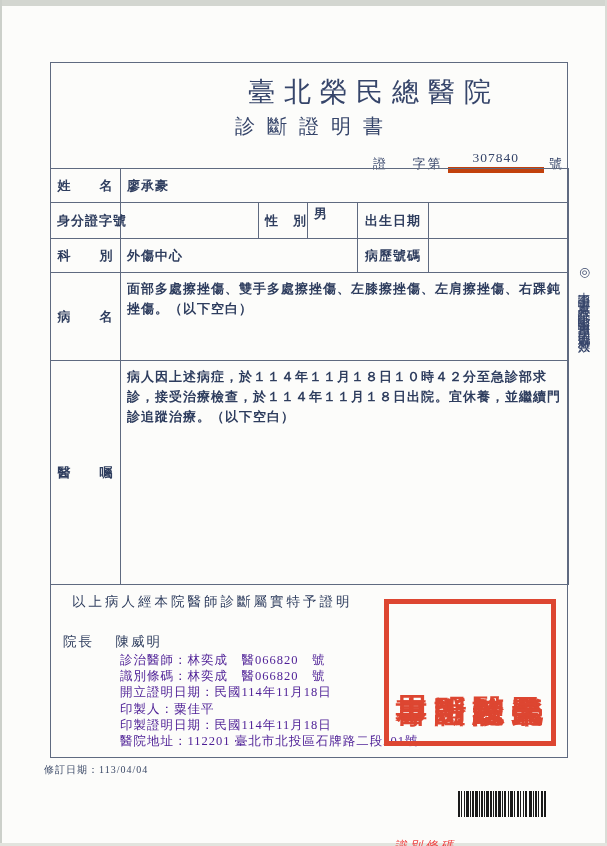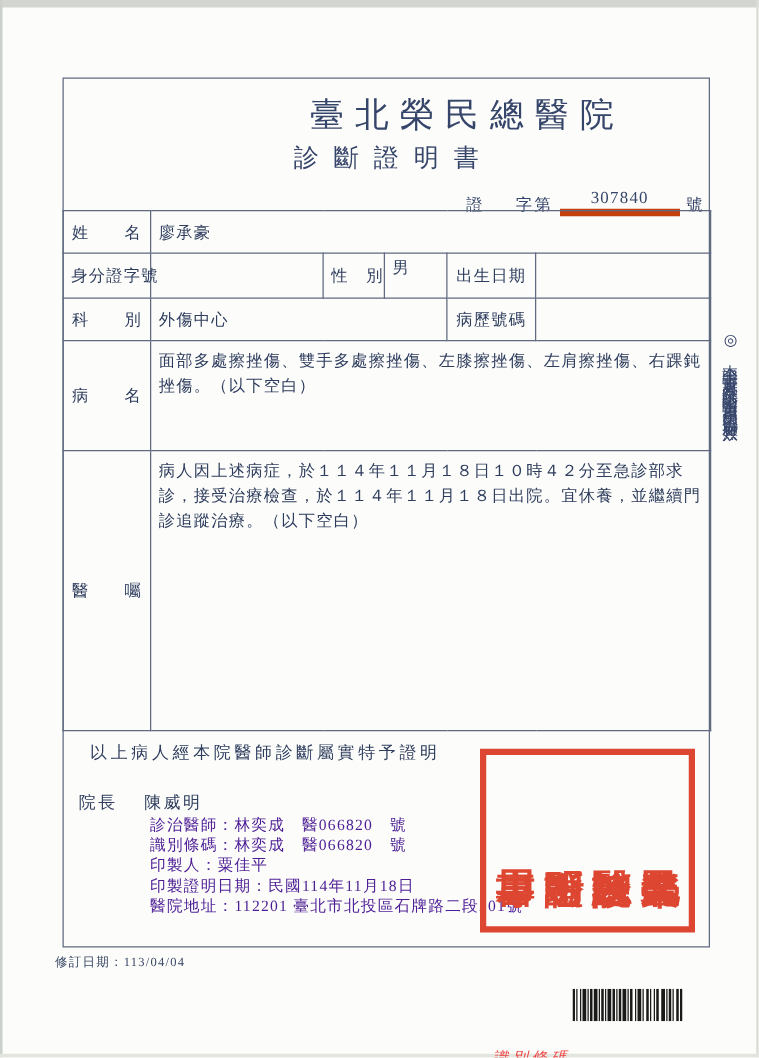--- a/index.html
+++ b/index.html
@@ -42,21 +42,21 @@
     font-family:"Liberation Serif","DejaVu Serif",serif;
     vertical-align:bottom; padding-bottom:1px;
   }
 
   table.info-table {
     position:absolute; left:50px; top:168px; width:518px;
     border-collapse:collapse; table-layout:fixed;
     font-size:13px; color:#2e3d5e;
   }
   table.info-table th, table.info-table td {
-    border:1px solid #5f6a80; font-weight:normal;
+    border:1px solid #5f6a80; font-weight:bold;
     padding:2px 6px; letter-spacing:1px;margin-top:43px;
   }
   table.info-table th { text-align:center; white-space:nowrap; }
   table.info-table td { text-align:left; }
   .cell-top { vertical-align:top; padding-top:6px !important; line-height:1.55; }
   .r1 { height:34px; } .r2 { height:36px; } .r3 { height:34px; }
   .r4 { height:88px; } .r5 { height:224px; }
 
   .statement {
     position:absolute; left:72px; top:593px;
@@ -169,20 +169,21 @@
 <div class="statement">以上病人經本院醫師診斷屬實特予證明</div>
 
 <div class="director-line">
   <span>院長</span>
   <span class="dir-name">陳威明</span>
 </div>
 
 <div class="sig-block">
   <div class="sig-line">診治醫師：林奕成　醫066820　號</div>
   <div class="sig-line">識別條碼：林奕成　醫066820　號</div>
+  <div class="sig-line">開立證明日期：民國114年11月18日</div>
   <div class="sig-line">印製人：粟佳平</div>
   <div class="sig-line">印製證明日期：民國114年11月18日</div>
   <div class="sig-line">醫院地址：112201 臺北市北投區石牌路二段201號</div>
 </div>
 
 <div class="seal">
   <div class="seal-col">臺北榮民</div>
   <div class="seal-col">總醫院診</div>
   <div class="seal-col">斷證明</div>
   <div class="seal-col">書專用</div>

